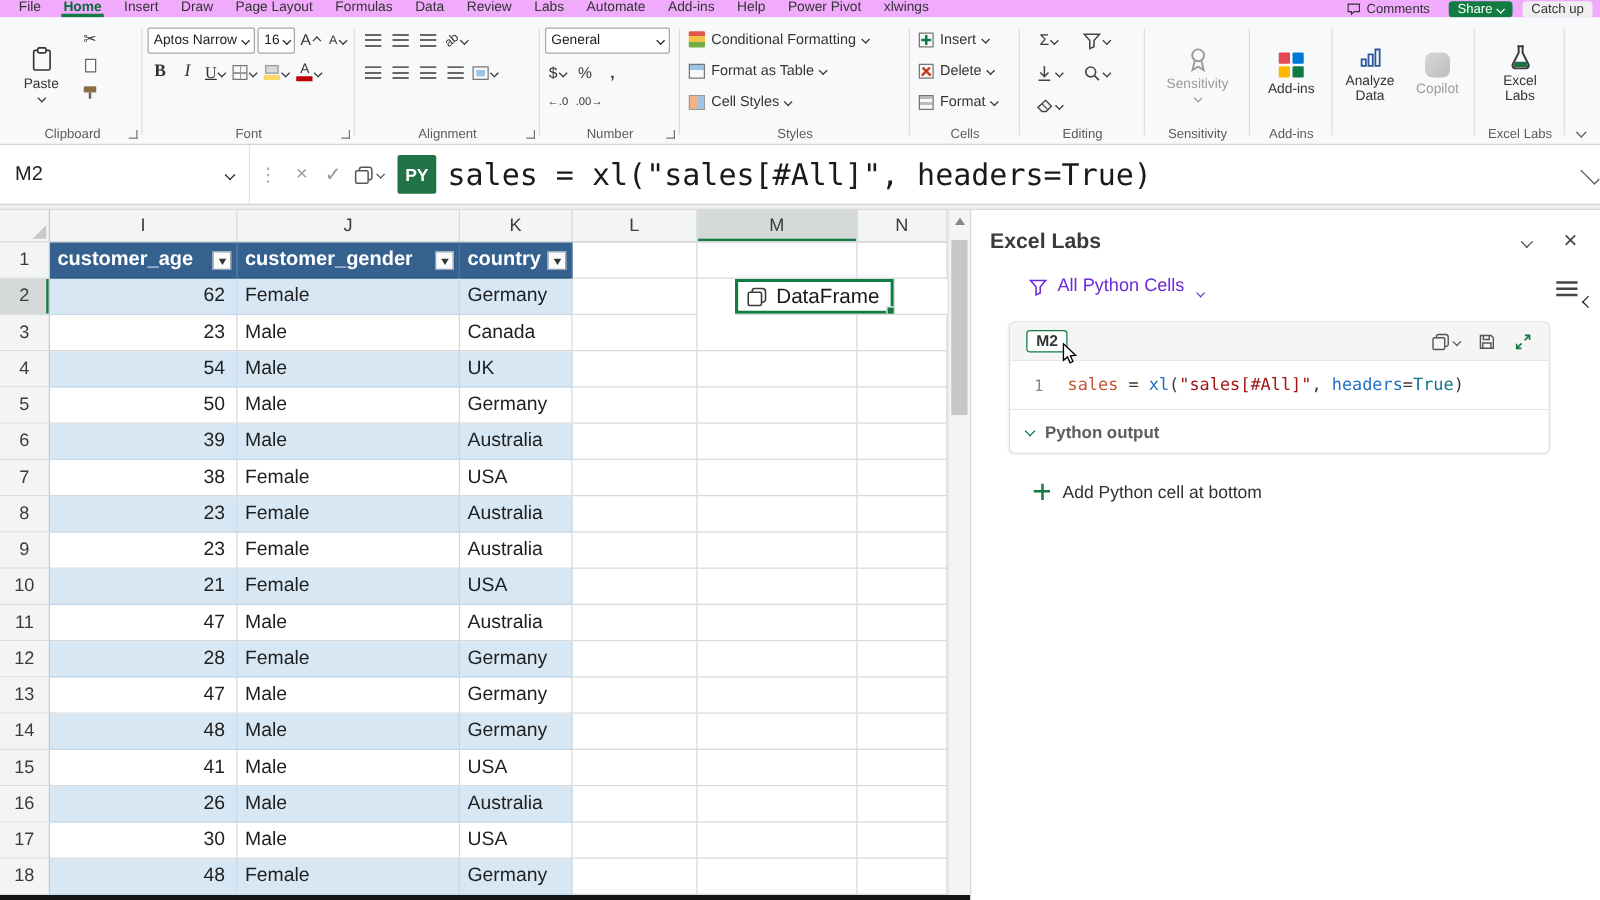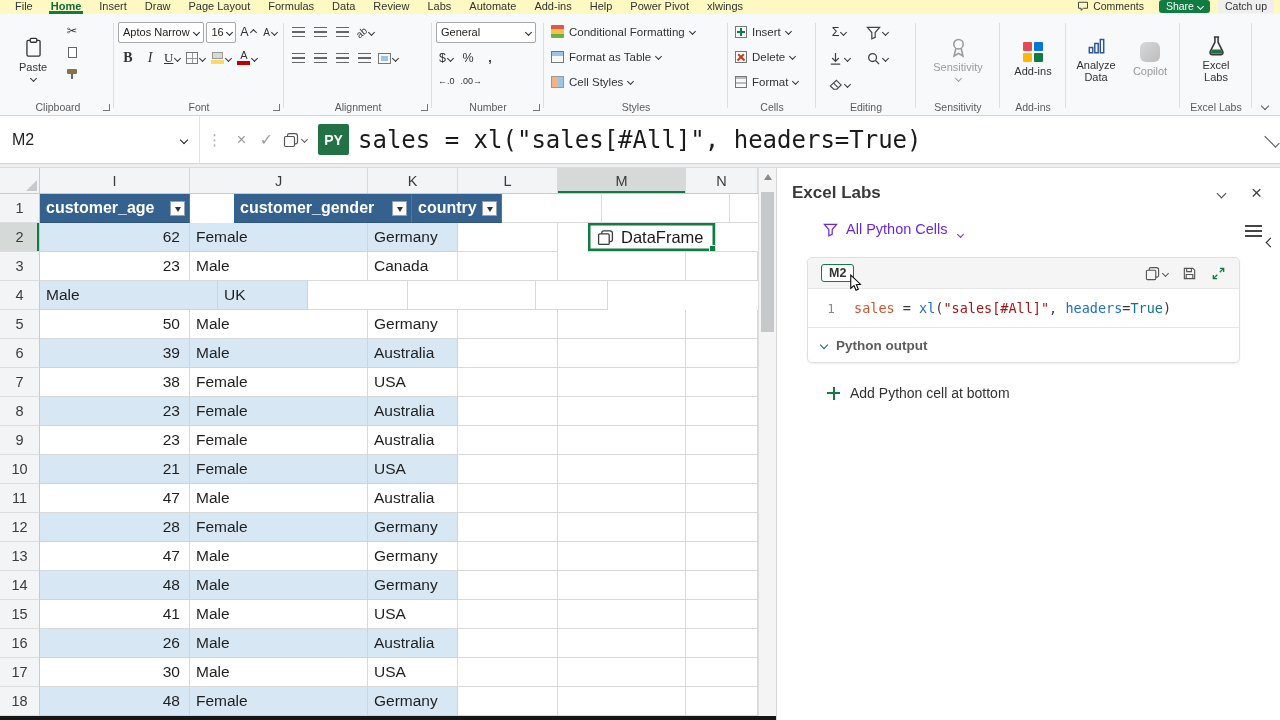--- a/index.html
+++ b/index.html
@@ -7,21 +7,21 @@
   font-family:"Liberation Sans",sans-serif}
 .stage{position:relative;width:1280px;height:720px;display:flex;flex-direction:column}
 
 
 .chev{display:inline-block;width:6px;height:6px;border-right:1.4px solid currentColor;border-bottom:1.4px solid currentColor;transform:rotate(45deg);flex:none}
 .chev.sm{width:5px;height:5px}
 .chev.left{transform:rotate(135deg)}
 .chev.up{transform:rotate(-135deg)}
 
 
-.tabstrip{height:14px;flex:none;display:flex;align-items:flex-start;padding:0 6px;background:#fef9c3;font-size:11px;color:#333;overflow:hidden;white-space:nowrap}
+.tabstrip{height:14px;flex:none;display:flex;align-items:flex-end;padding:0 6px;background:#f0abfc;font-size:11px;color:#333;overflow:hidden;white-space:nowrap}
 .tab{padding:0 9px 2px;position:relative;line-height:12px;cursor:default}
 .tab.active{color:#0B6A3C;font-weight:bold}
 .tab.active::after{content:"";position:absolute;left:7px;right:7px;bottom:0;height:3px;background:#107C41}
 .tab-spacer{flex:1}
 .tt{display:flex;align-items:center;gap:4px;font-size:10.5px;margin-left:8px;padding:0 7px 1px;line-height:12px}
 .tt svg{width:12px;height:12px}
 .tt-share{background:#107C41;color:#fff;border-radius:3px;height:13px}
 .tt-catch{background:#EFEFEF;border-radius:3px;height:13px;color:#333}
 
 
@@ -546,21 +546,21 @@
               <div class="colh" style="width: 72px;">N</div>
             </span>
         </div>
         <div>
             <div class="row">
               <div class="rowh">1</div>
               <div class="cell th" style="width: 150px;">
                 <div class="thtext">customer_age</div>
                 <div class="filterbtn"></div>
               </div>
-              <div class="cell th" style="width: 178px; margin-left: 44px;">
+              <div class="cell th" style="width: 178px;">
                 <div class="thtext">customer_gender</div>
                 <div class="filterbtn"></div>
               </div>
               <div class="cell th" style="width: 90px;">
                 <div class="thtext">country</div>
                 <div class="filterbtn"></div>
               </div>
               <div class="cell" style="width: 100px;"></div>
               <div class="cell" style="width: 128px;"></div>
               <div class="cell" style="width: 72px;"></div>
@@ -584,20 +584,21 @@
               <div class="rowh">3</div>
               <div class="cell num" style="width: 150px;">23</div>
               <div class="cell" style="width: 178px;">Male</div>
               <div class="cell" style="width: 90px;">Canada</div>
               <div class="cell" style="width: 100px;"></div>
               <div class="cell" style="width: 128px;"></div>
               <div class="cell" style="width: 72px;"></div>
             </div>
             <div class="row">
               <div class="rowh">4</div>
+              <div class="cell num band" style="width: 150px;">54</div>
               <div class="cell band" style="width: 178px;">Male</div>
               <div class="cell band" style="width: 90px;">UK</div>
               <div class="cell" style="width: 100px;"></div>
               <div class="cell" style="width: 128px;"></div>
               <div class="cell" style="width: 72px;"></div>
             </div>
             <div class="row">
               <div class="rowh">5</div>
               <div class="cell num" style="width: 150px;">50</div>
               <div class="cell" style="width: 178px;">Male</div>

